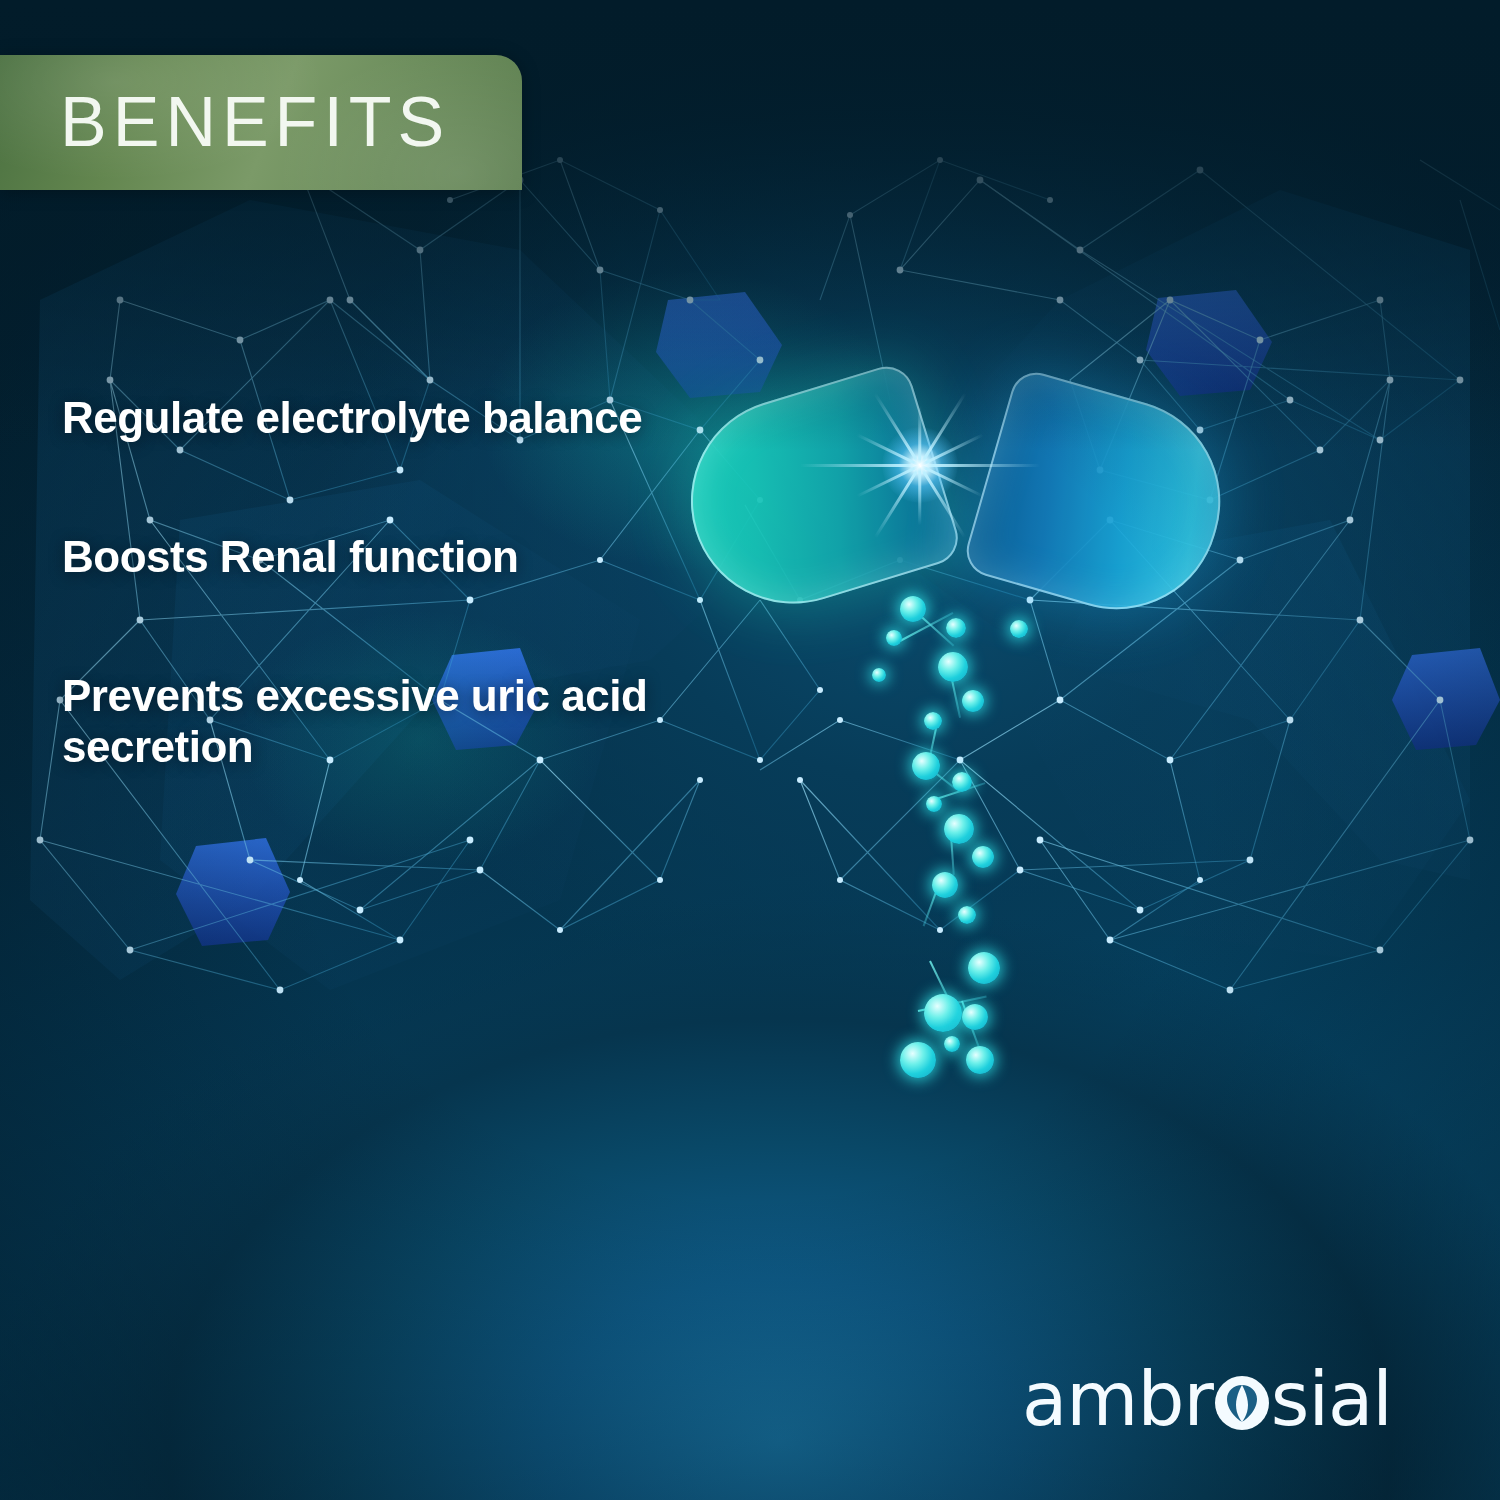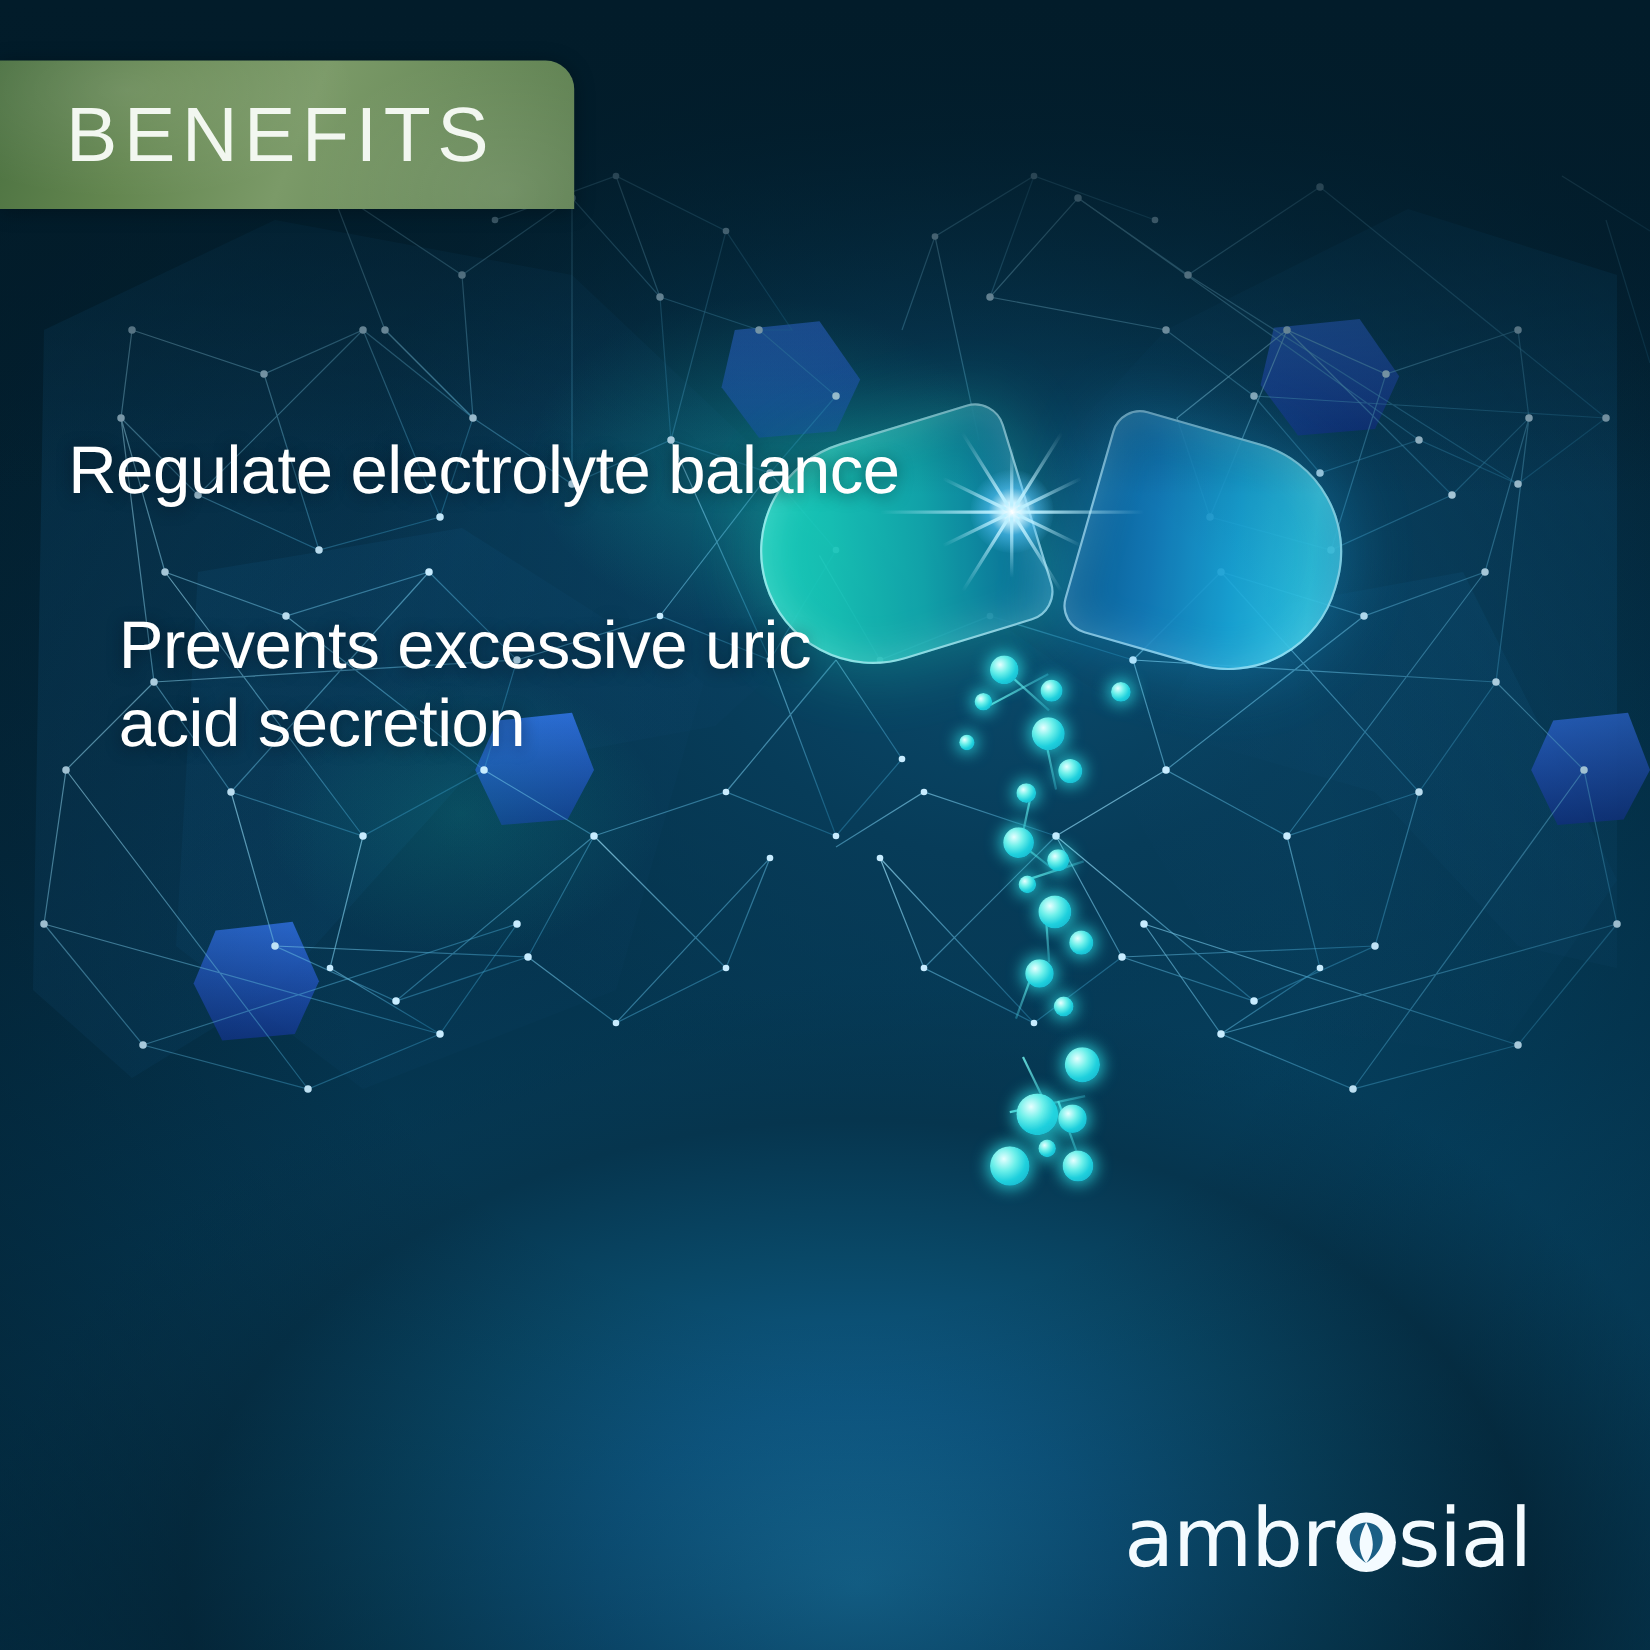--- a/index.html
+++ b/index.html
@@ -122,28 +122,28 @@
     padding-left:60px;
     white-space:nowrap;
   }
 
   
   #benefits-list{
     position:absolute;left:62px;top:392px;width:760px;
   }
   .benefit{
     color:#ffffff;
-    font-size:61px;
-    font-weight:400;
+    font-size:44px;
+    font-weight:700;
     line-height:1.16;
     letter-spacing:-0.5px;
     text-shadow:0 2px 14px rgba(0,14,26,.55);
     margin:0 0 88px 0;
   }
-  .benefit:last-child{margin-bottom:0;margin-left:46px;}
+  .benefit:last-child{margin-bottom:0;}
 
   
   #brand-logo{
     position:absolute;left:1022px;top:1362px;
     height:84px;
     display:flex;align-items:flex-start;
   }
   #brand-logo .wordmark{
     color:#f4fbff;
     font-size:74px;
@@ -413,20 +413,21 @@
 
   <div class="bg-layer bg-vignette"></div>
   <div class="bg-layer bg-topdark"></div>
 
   <div id="benefits-banner">
     <span id="benefits-title">BENEFITS</span>
   </div>
 
   <div id="benefits-list">
     <p class="benefit">Regulate electrolyte balance</p>
+    <p class="benefit">Boosts Renal function</p>
     <p class="benefit">Prevents excessive uric acid secretion</p>
   </div>
 
   <div id="brand-logo">
     <span class="wordmark"><span class="seg">ambr</span><span id="leaf-mark">
         <svg viewBox="0 0 56 56">
           <circle cx="28" cy="28" r="27" fill="#f4fbff"></circle>
           <path d="M28 47 C28 47 13 38 13 24 C13 16 20 10 28 10 C28 10 22 20 22 30 C22 40 28 47 28 47 Z" fill="#1b5f85"></path>
           <path d="M28 47 C28 47 43 38 43 24 C43 16 36 10 28 10 C28 10 34 20 34 30 C34 40 28 47 28 47 Z" fill="#1b5f85"></path>
         </svg>

